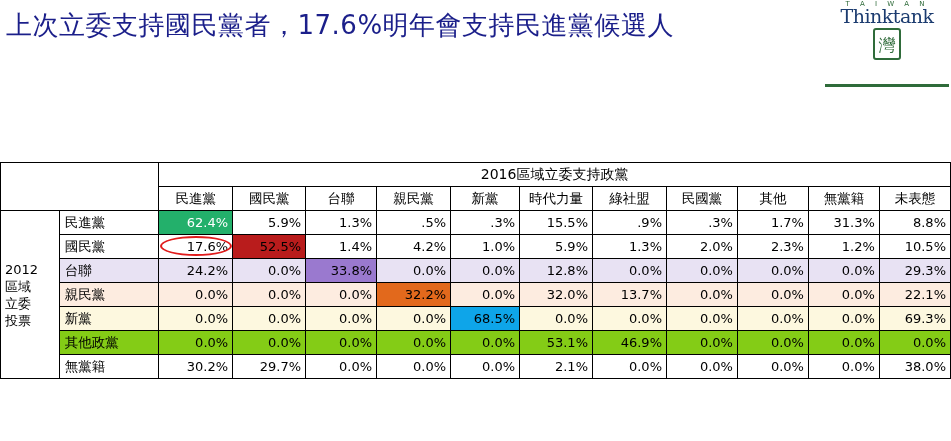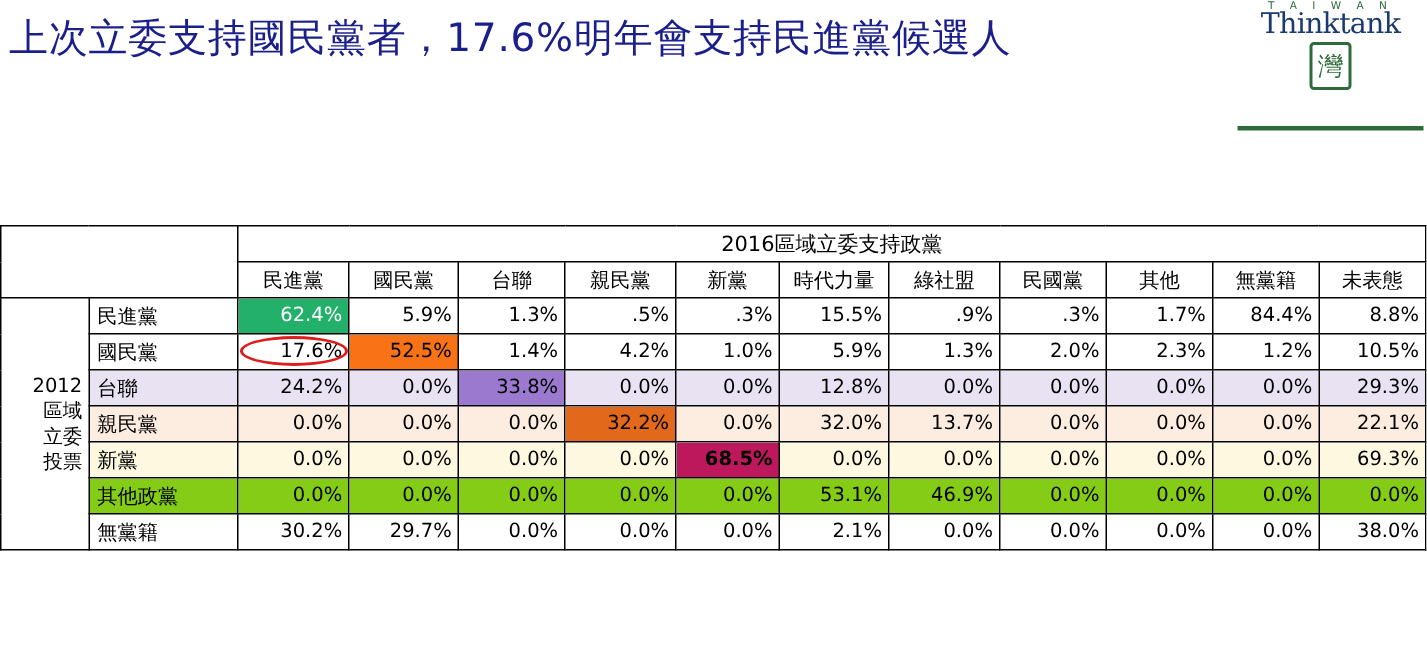--- a/index.html
+++ b/index.html
@@ -64,21 +64,21 @@
   #logo .rule {
     position: absolute;
     left: -2px; top: 84px;
     width: 124px; height: 3px;
     background: #2f6b3a;
   }
 
   
   #table-wrap {
     position: absolute;
-    left: 0px; top: 150px;
+    left: 0px; top: 162px;
     width: 951px;
   }
   table {
     border-collapse: collapse;
     width: 951px;
     table-layout: fixed;
     font-size: 13px;
   }
   td, th {
     border: 1px solid #000000;
@@ -98,40 +98,40 @@
   .col-head {
     text-align: center;
     font-size: 13.5px;
   }
   .rowlabel {
     text-align: left;
     font-size: 13.5px;
     padding-left: 5px;
   }
   .sidelabel {
-    text-align: right;
+    text-align: left;
     font-size: 13px;
     line-height: 17px;
     vertical-align: middle;
   }
   
   .tint-dpp   { background: #ffffff; }
   .tint-kmt   { background: #ffffff; }
   .tint-tsu   { background: #e8e2f3; }
   .tint-pfp   { background: #fdece0; }
   .tint-np    { background: #fdf8df; }
   .tint-other { background: #84cc16; }
   .tint-none  { background: #ffffff; }
 
   
   .hl-dpp  { background: #23b06b; color:#ffffff; }
-  .hl-kmt  { background: #f97316; text-align: right; }
+  .hl-kmt  { background: #b91c1c; text-align: right; }
   .hl-tsu  { background: #9a79cf; }
   .hl-pfp  { background: #e2691c; }
-  .hl-np   { background: #be185d; font-weight: bold; }
+  .hl-np   { background: #0ea5e9; }
 
   .circled {
     position: relative;
   }
   .circled .ellipse {
     position: absolute;
     left: 1px; top: 1px;
     width: 72px; height: 20px;
     border: 2px solid #e01b1b;
     border-radius: 50%;
@@ -192,21 +192,21 @@
             <td class="rowlabel tint-dpp">民進黨</td>
             <td class="hl-dpp">62.4%</td>
             <td class="tint-dpp">5.9%</td>
             <td class="tint-dpp">1.3%</td>
             <td class="tint-dpp">.5%</td>
             <td class="tint-dpp">.3%</td>
             <td class="tint-dpp">15.5%</td>
             <td class="tint-dpp">.9%</td>
             <td class="tint-dpp">.3%</td>
             <td class="tint-dpp">1.7%</td>
-            <td class="tint-dpp">84.4%</td>
+            <td class="tint-dpp">31.3%</td>
             <td class="tint-dpp">8.8%</td>
           </tr>
           <tr>
             <td class="rowlabel tint-kmt">國民黨</td>
             <td class="tint-kmt circled">17.6%<span class="ellipse"></span></td>
             <td class="hl-kmt">52.5%</td>
             <td class="tint-kmt">1.4%</td>
             <td class="tint-kmt">4.2%</td>
             <td class="tint-kmt">1.0%</td>
             <td class="tint-kmt">5.9%</td>

